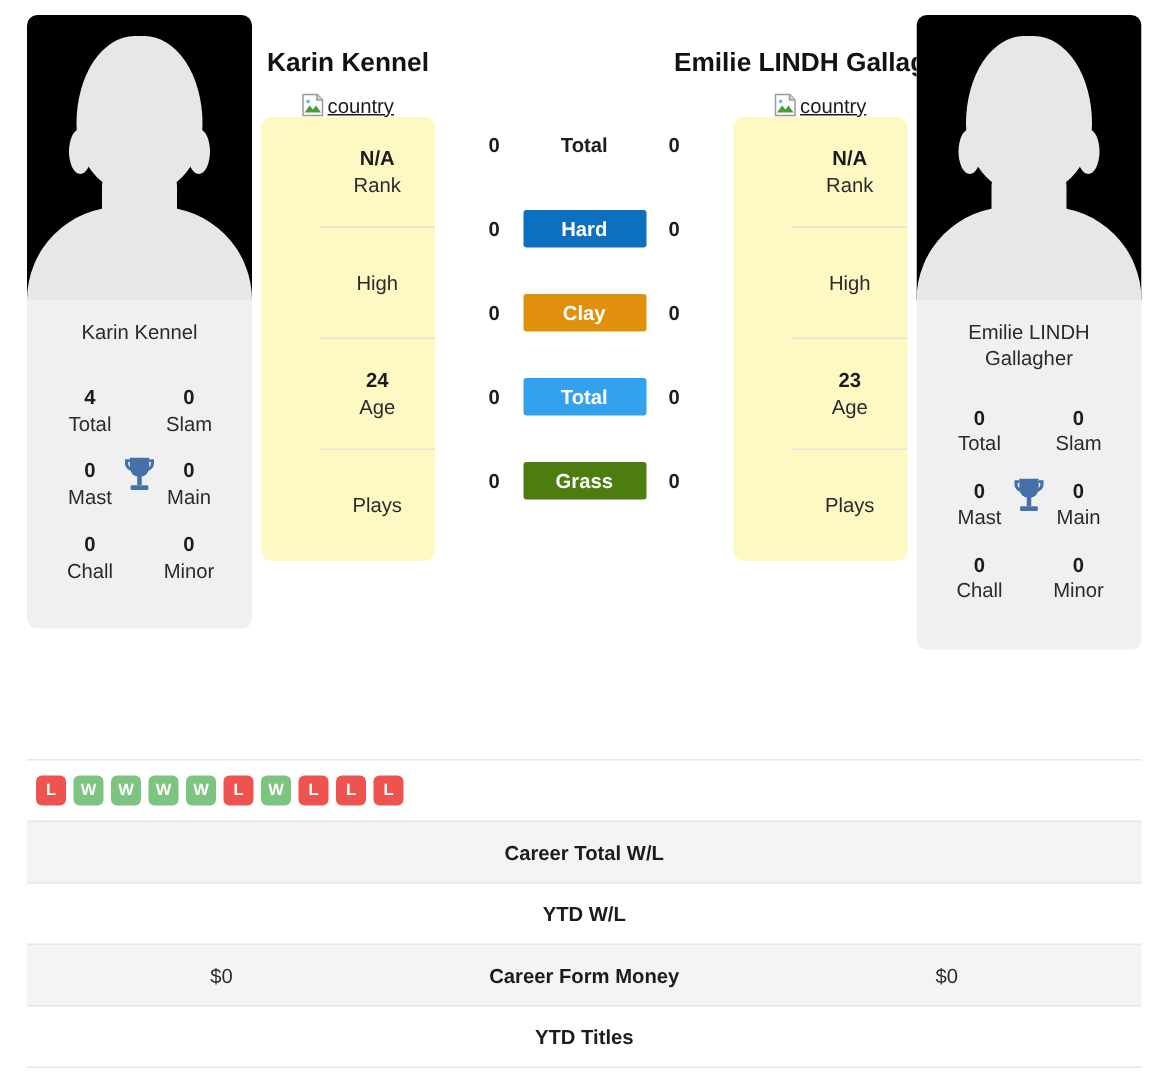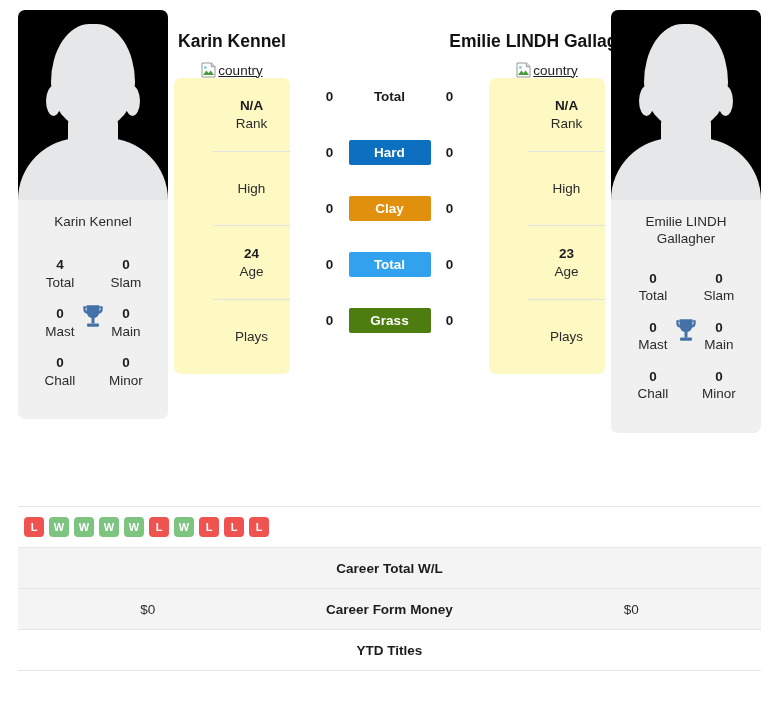--- a/index.html
+++ b/index.html
@@ -471,20 +471,25 @@
         <div class="form-badges" id="right-form-badges"></div>
       </div>
     </div>
 
     <div class="stats-row shaded">
       <div class="stats-left"></div>
       <div class="stats-mid">Career Total W/L</div>
       <div class="stats-right"></div>
     </div>
 
+    <div class="stats-row">
+      <div class="stats-left"></div>
+      <div class="stats-mid">YTD W/L</div>
+      <div class="stats-right"></div>
+    </div>
 
     <div class="stats-row shaded">
       <div class="stats-left">$0</div>
       <div class="stats-mid">Career Form Money</div>
       <div class="stats-right">$0</div>
     </div>
 
     <div class="stats-row">
       <div class="stats-left"></div>
       <div class="stats-mid">YTD Titles</div>

